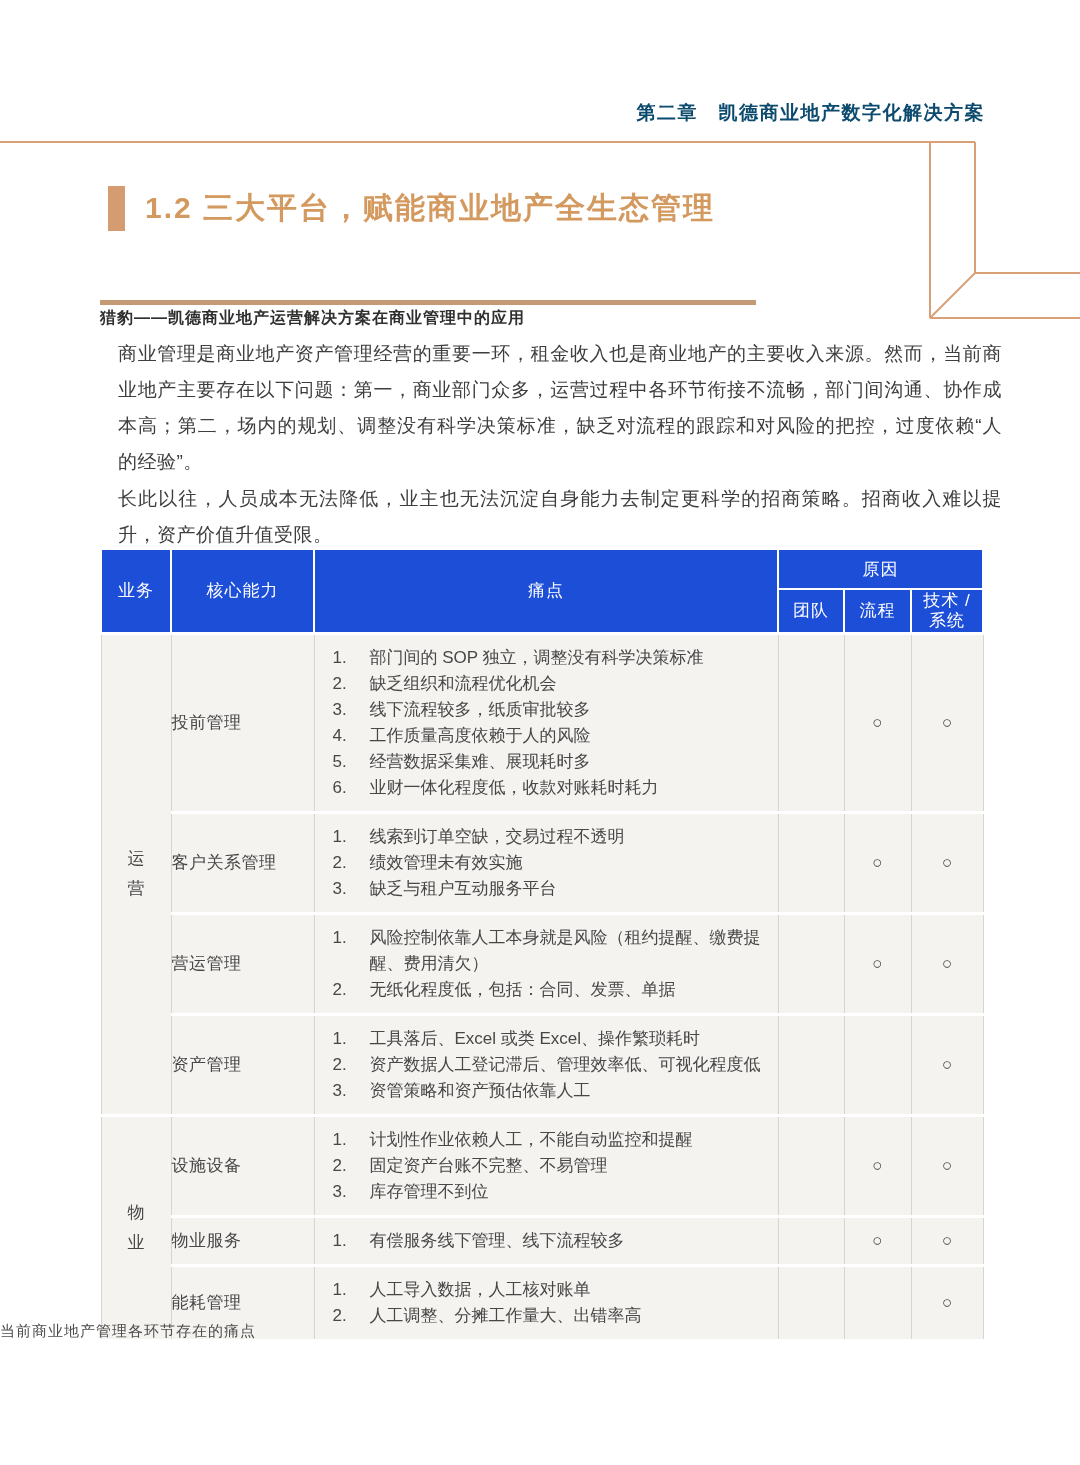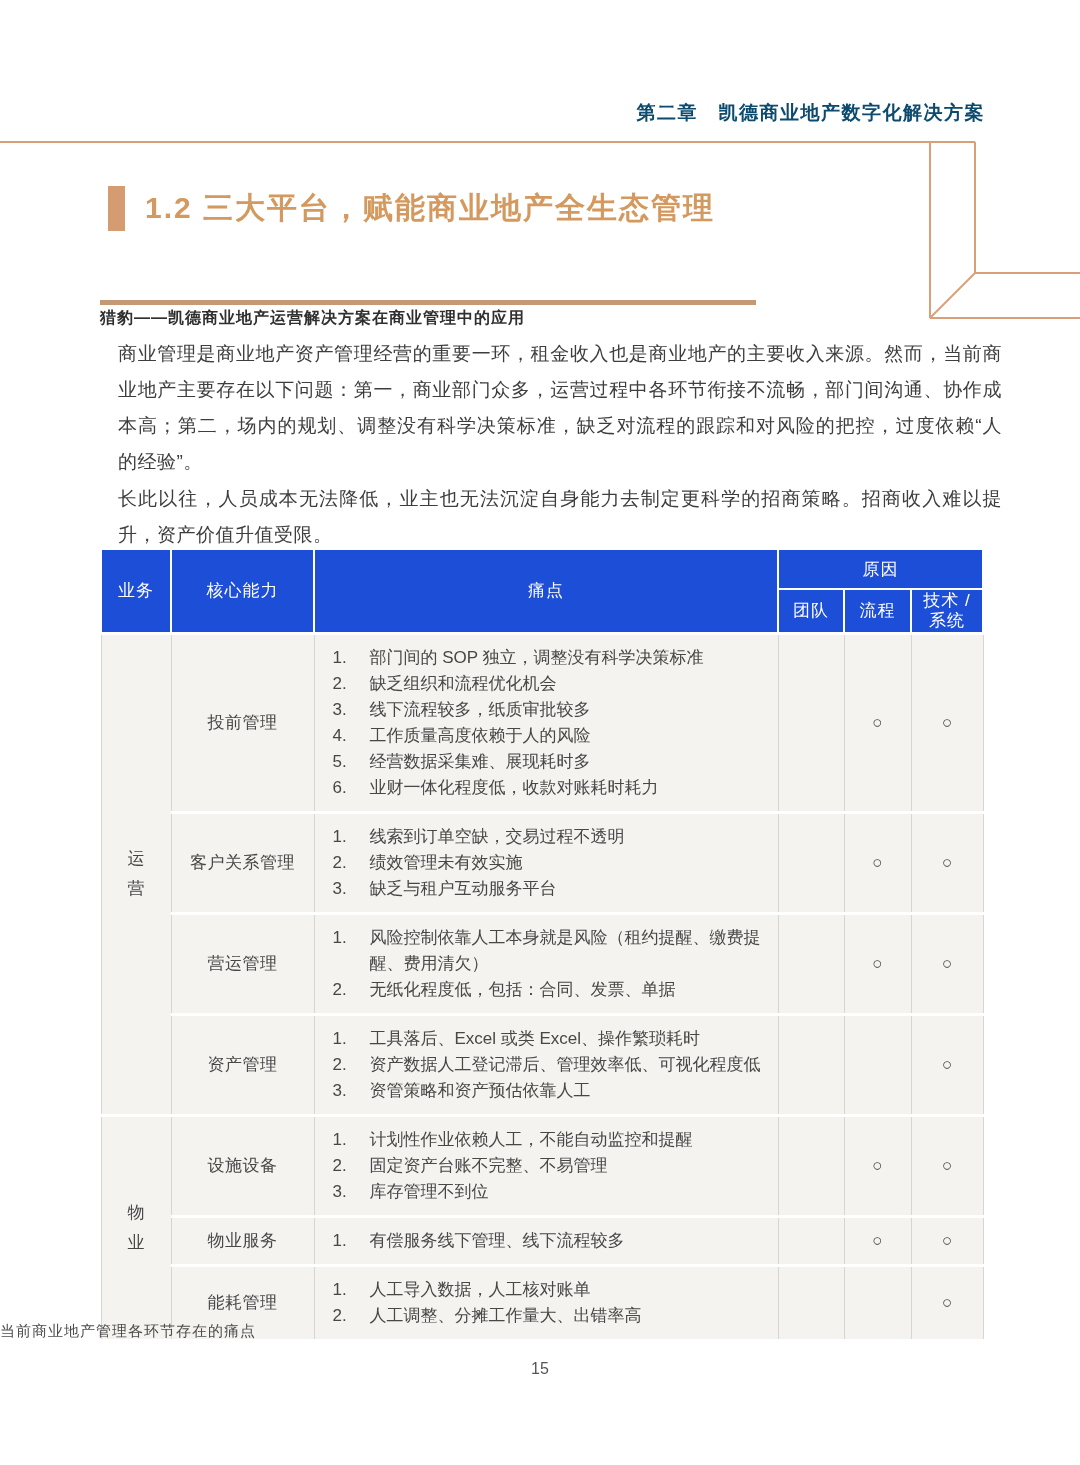--- a/index.html
+++ b/index.html
@@ -56,21 +56,21 @@
     background:#f5f3f0; color:#474747; font-size:17px;
     border-left:1px solid #d8d4cf; border-right:1px solid #d8d4cf;
     border-top:3px solid #ffffff; border-bottom:3px solid #ffffff;
     vertical-align:middle;
   }
   td.biz-cell { text-align:center; }
   .vertical-text {
     display:inline-block; width:1.1em; line-height:30px;
     word-break:break-all; letter-spacing:0; font-size:17px; color:#474747;
   }
-  td.cap-cell { text-align:center; letter-spacing:0.5px;font-family:Liberation Mono, monospace; }
+  td.cap-cell { text-align:left; letter-spacing:0.5px;font-family:Liberation Mono, monospace; }
   td.pain-cell { padding:10px 12px 10px 18px; }
   .pain-item { display:flex; line-height:26px; }
   .pain-num { flex:0 0 24px; margin-right:13px; }
   .pain-text { flex:1; }
   td.mark-cell { text-align:center; font-size:15px; color:#4a4a4a; }
 
   .table-caption {
     position:absolute; top:1322px; left:0; right:0;
     color:#4c4c4c; font-size:15px; letter-spacing:1px;
   }
@@ -267,15 +267,14 @@
             </div>
           </td>
           <td class="mark-cell"></td>
           <td class="mark-cell"></td>
           <td class="mark-cell">○</td>
         </tr>
       </tbody>
   </table>
 
   <div class="table-caption">当前商业地产管理各环节存在的痛点</div>
-  <div class="page-number">15</div>
 
 </div>
 
 </body></html>

